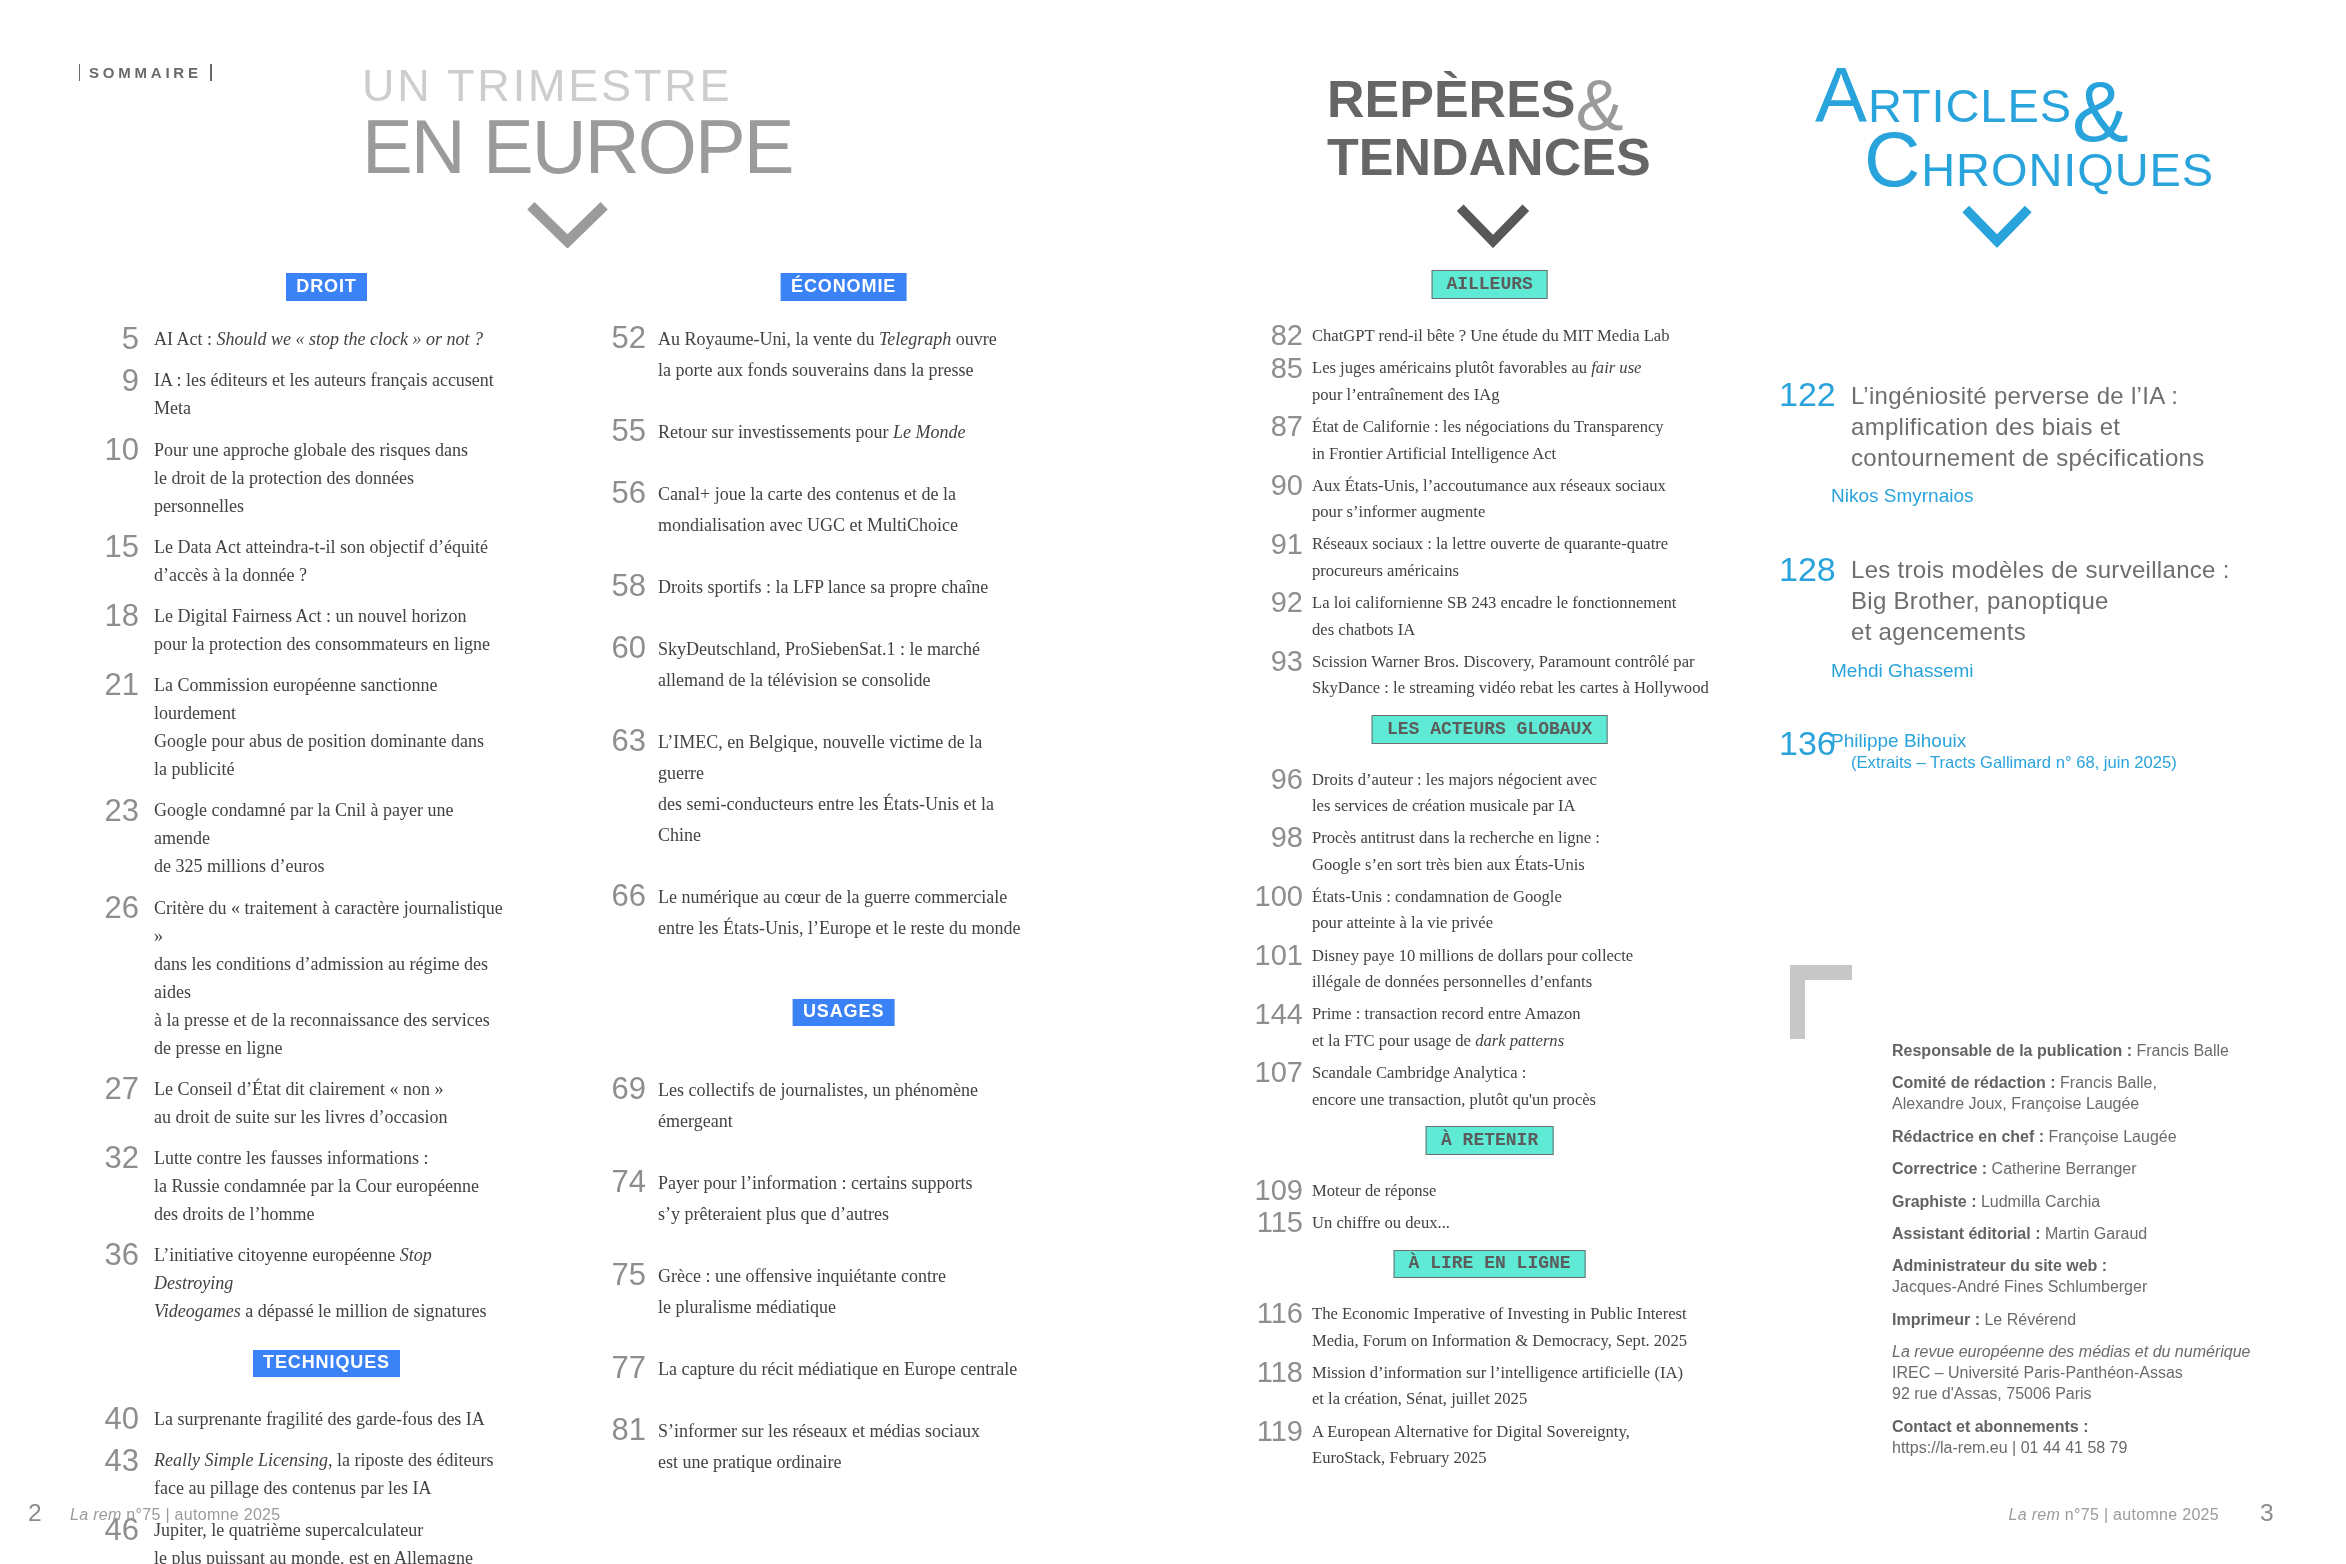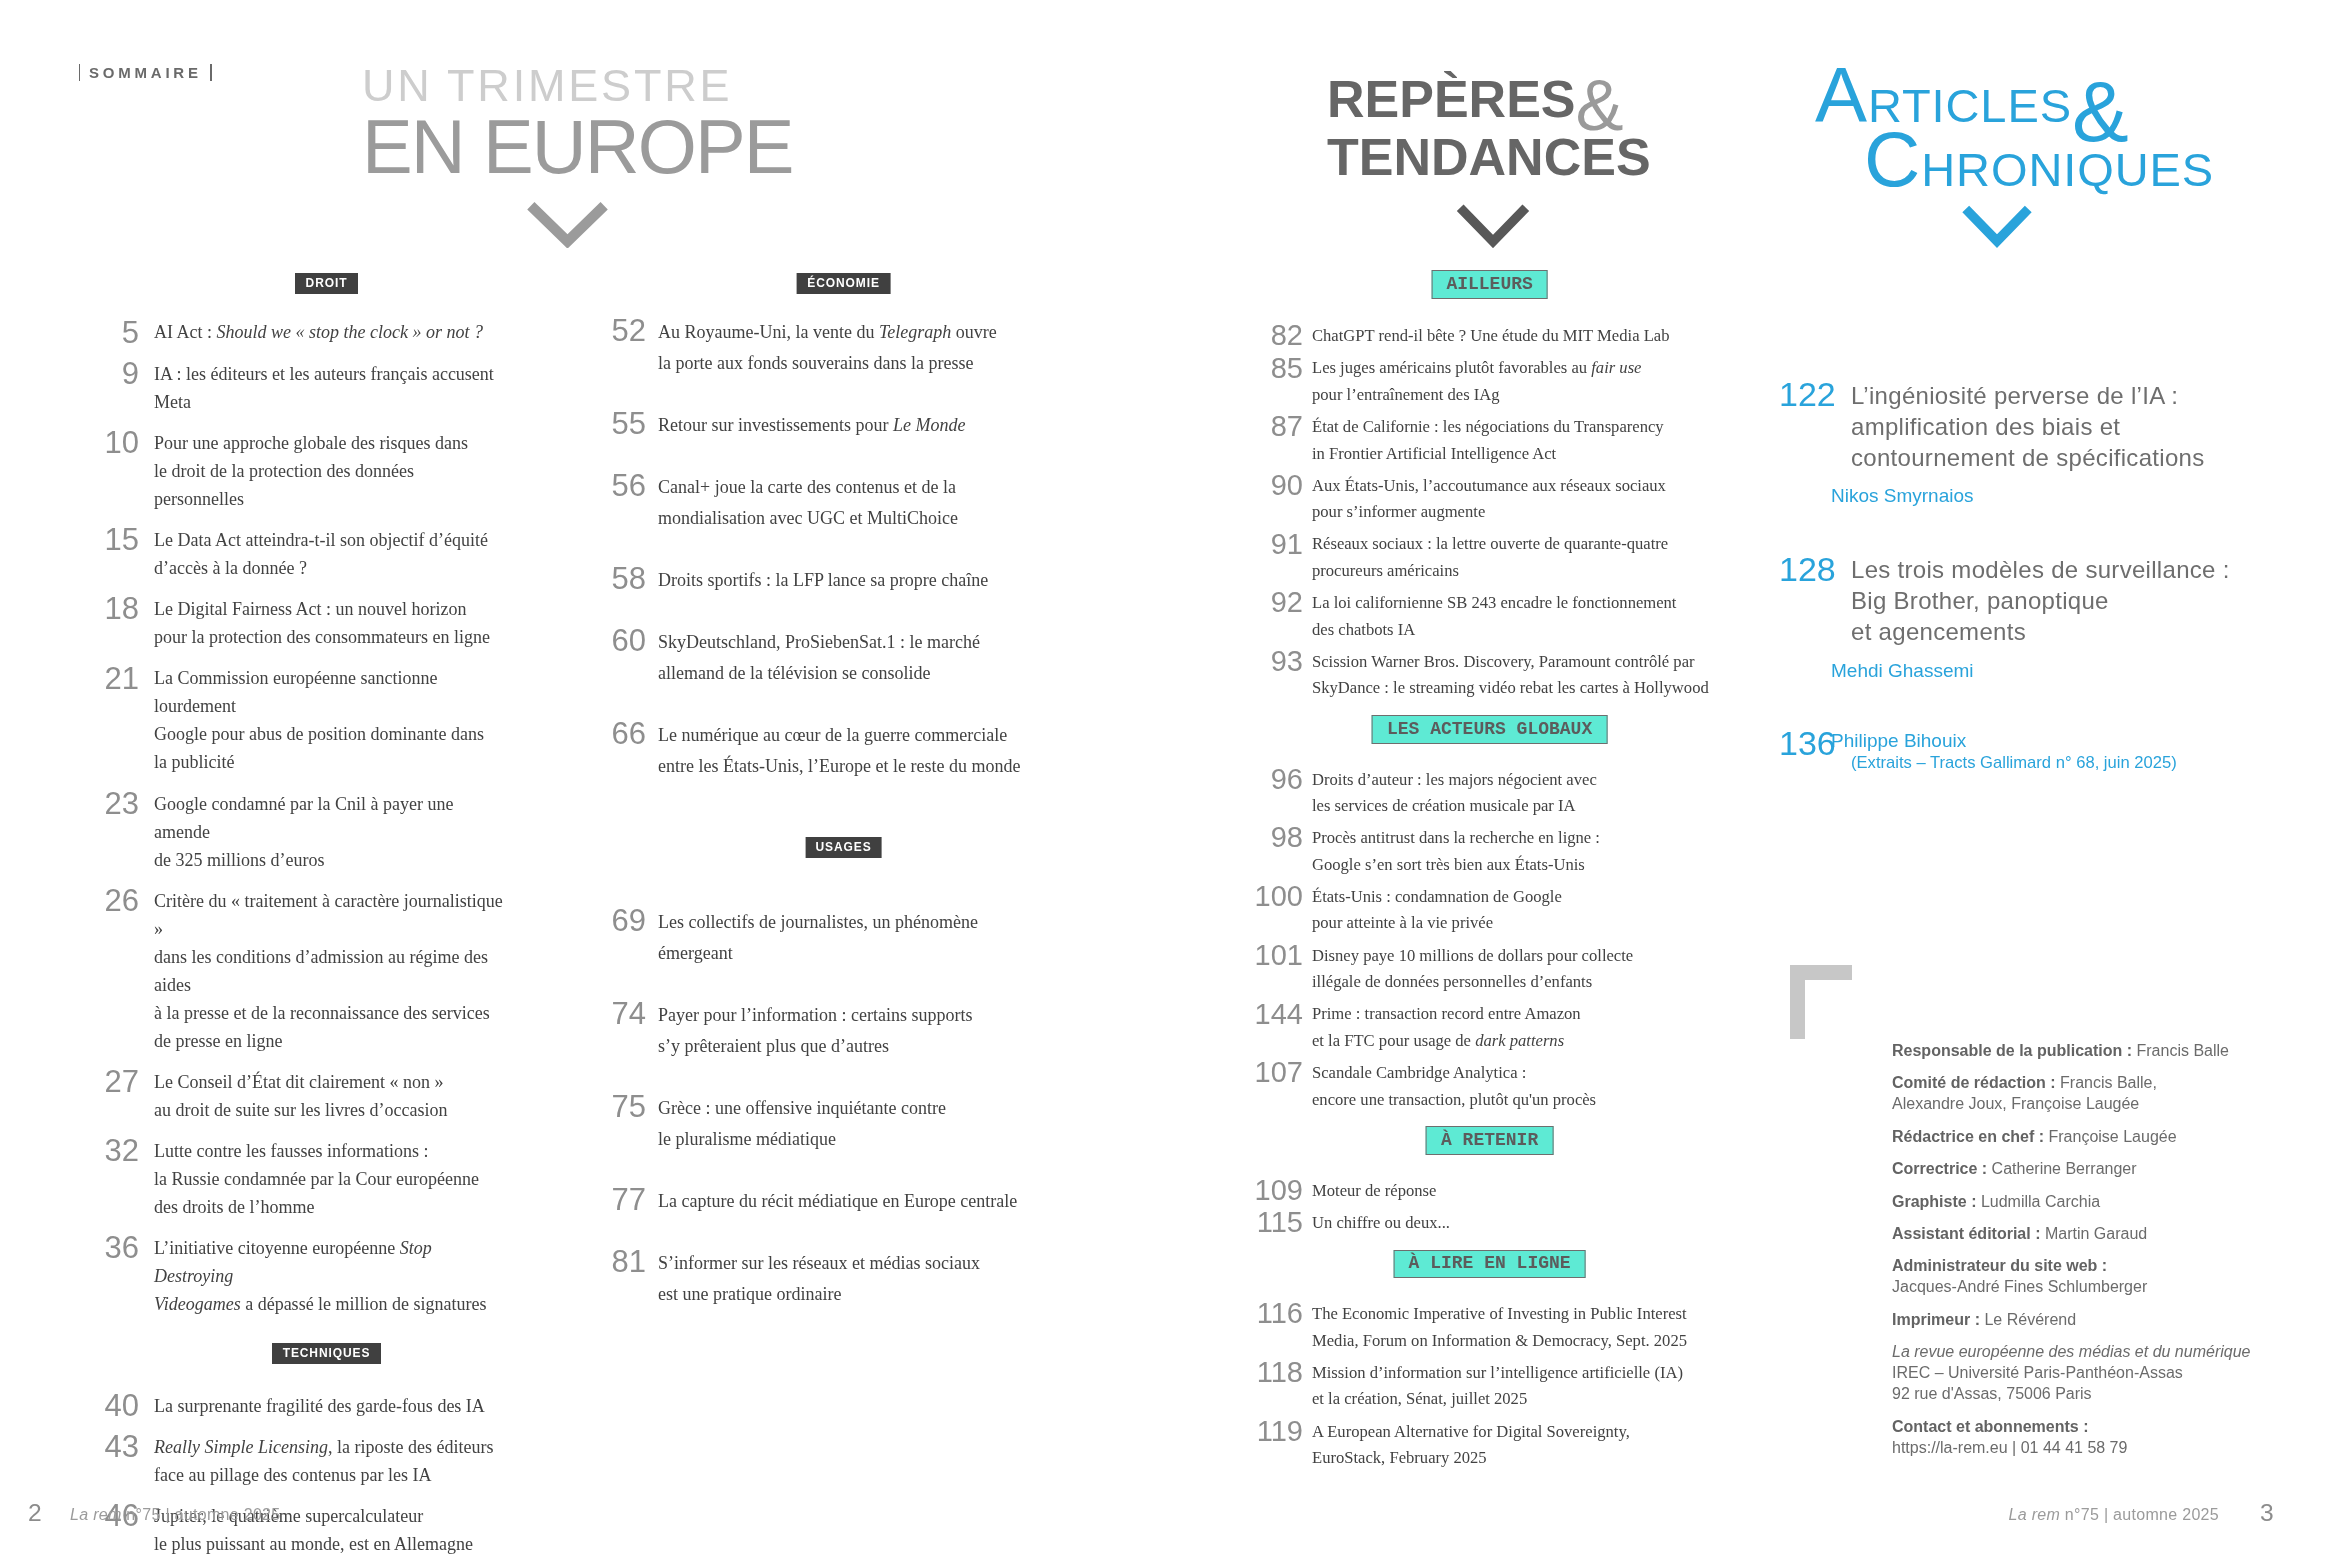--- a/index.html
+++ b/index.html
@@ -51,21 +51,21 @@
   #col-reperes .row .num{width:59px;font-size:29px;}
   #col-reperes .row .txt{margin-left:68px;font-size:16.6px;line-height:26.5px;}
 
   .sec-head{text-align:center;}
   .sec-head span{display:inline-block;}
   #col-droit .sec-head,#col-economie .sec-head{margin:24.6px 0 28px;}
   #col-droit .sec-head:first-child{margin-top:0;margin-bottom:24.6px;}
   #col-economie .sec-head{margin:55px 0 49px;}
   #col-economie .sec-head:first-child{margin-top:0;margin-bottom:23px;}
   #col-droit .sec-head span,#col-economie .sec-head span{
-    background:#404040;color:#ffffff;font-weight:bold;font-size:12px;
+    background:#3b82f6;color:#ffffff;font-weight:bold;font-size:18px;
     padding:2.8px 10.4px 3.8px;letter-spacing:0.9px;}
   #col-droit .sec-head span{transform:translateX(38px);}
   #col-economie .sec-head span{transform:translateX(24.6px);}
 
   #col-reperes .sec-head{margin:13.2px 0 23px;}
   #col-reperes .sec-head:first-child{margin-top:0;margin-bottom:24.6px;}
   #col-reperes .sec-head span{
     border:1.9px solid #6e6e6e;color:#5c5c5c;background:#5eead4;
     font-family:"Liberation Mono","DejaVu Sans Mono",monospace;font-weight:bold;
     font-size:18px;padding:2.8px 14px 3.8px;transform:translateX(6.6px);}
@@ -218,20 +218,25 @@
 mondialisation avec UGC et MultiChoice</span>
     </div>
     <div class="row">
       <span class="num">58</span>
       <span class="txt">Droits sportifs : la LFP lance sa propre chaîne</span>
     </div>
     <div class="row">
       <span class="num">60</span>
       <span class="txt">SkyDeutschland, ProSiebenSat.1 : le marché
 allemand de la télévision se consolide</span>
+    </div>
+    <div class="row">
+      <span class="num">63</span>
+      <span class="txt">L’IMEC, en Belgique, nouvelle victime de la guerre
+des semi-conducteurs entre les États-Unis et la Chine</span>
     </div>
     <div class="row">
       <span class="num">66</span>
       <span class="txt">Le numérique au cœur de la guerre commerciale
 entre les États-Unis, l’Europe et le reste du monde</span>
     </div>
     <div class="sec-head"><span>USAGES</span></div>
     <div class="row">
       <span class="num">69</span>
       <span class="txt">Les collectifs de journalistes, un phénomène

